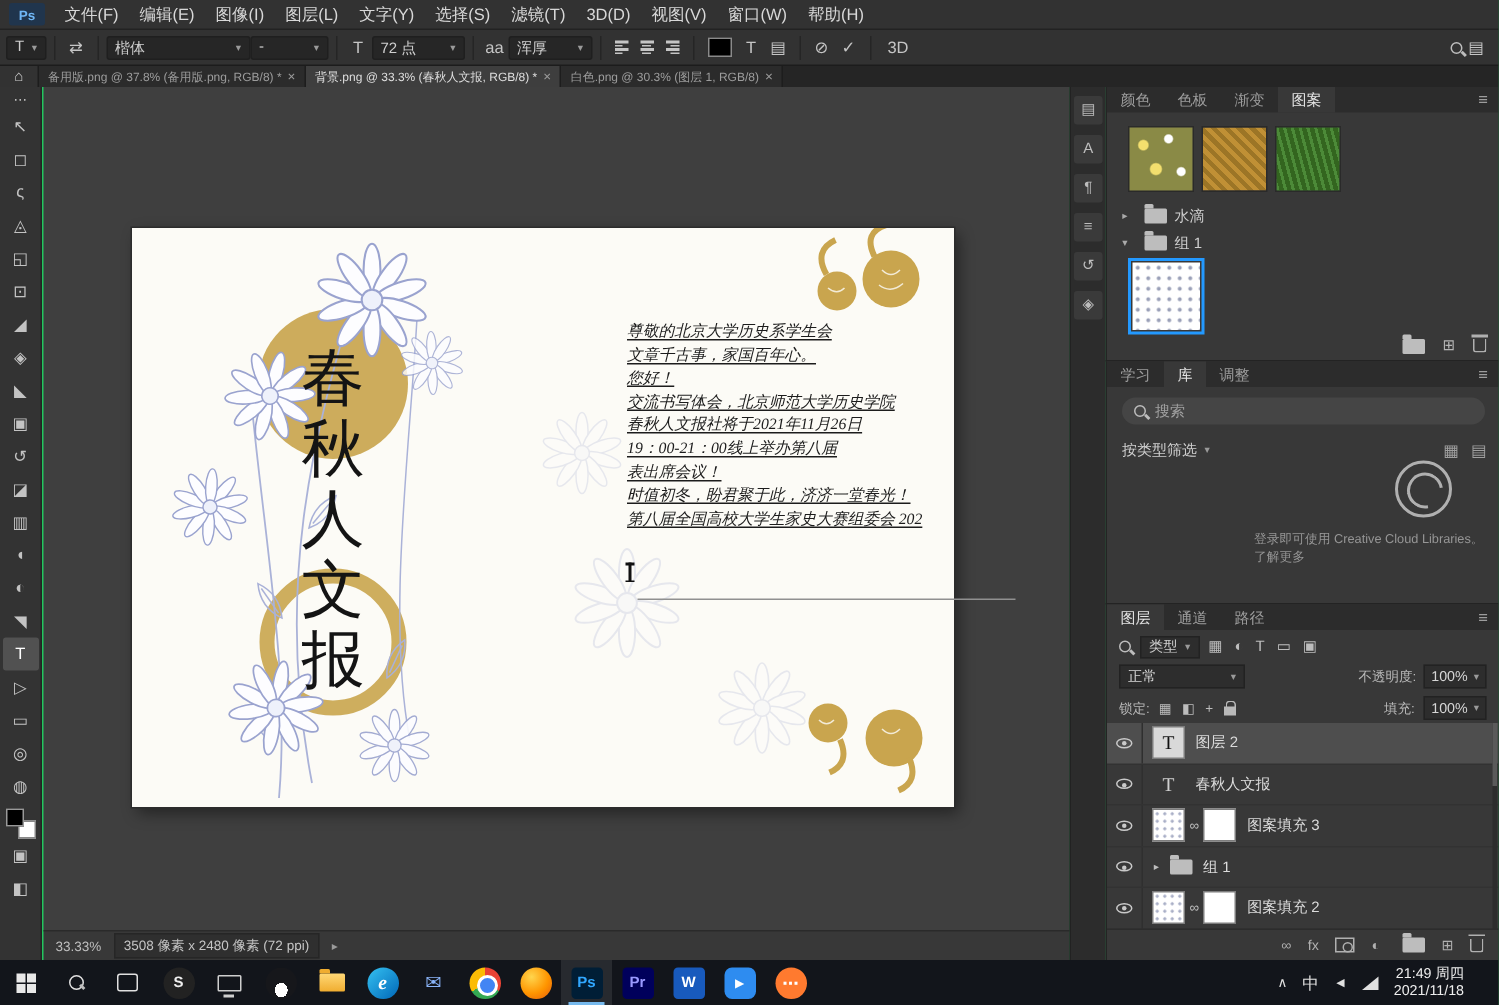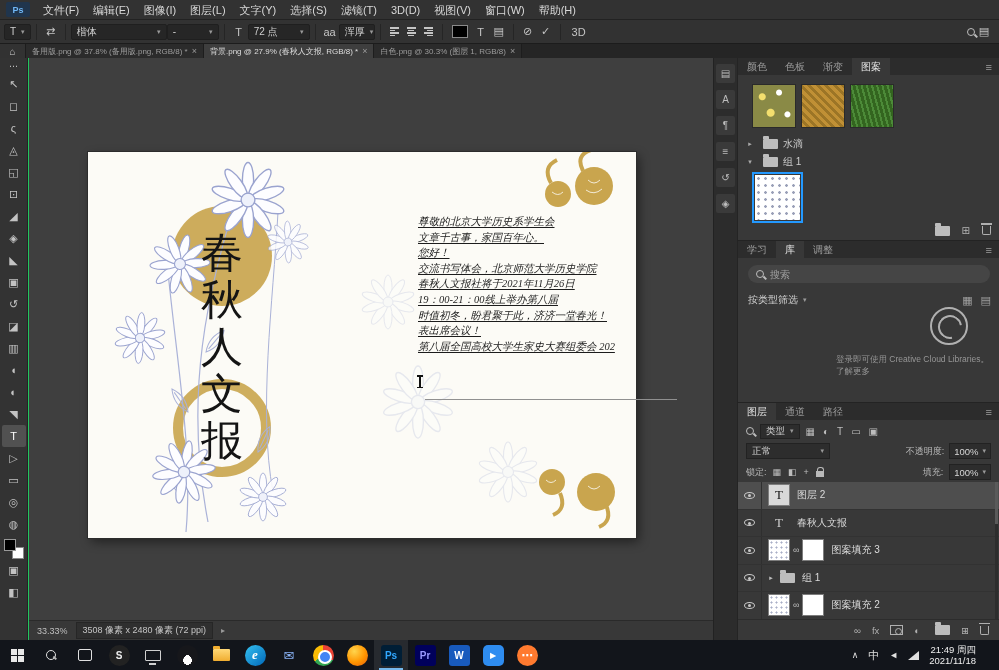--- a/index.html
+++ b/index.html
@@ -239,21 +239,21 @@
       <span class="caret" style="margin-left:auto">▾</span>
     </span>
     <span class="ob-sep"></span>
     <span class="ob-icon">T</span>
     <span class="ob-box" style="width:62px">
       <span>72 点</span>
       <span class="caret" style="margin-left:auto">▾</span>
     </span>
     <span class="ob-sep"></span>
     <span class="ob-icon">aa</span>
-    <span class="ob-box" style="width:36px">
+    <span class="ob-box" style="width:56px">
       <span>浑厚</span>
       <span class="caret" style="margin-left:auto">▾</span>
     </span>
     <span class="ob-sep"></span>
     <span class="align-ic align-left">
         <i></i>
         <i></i>
         <i></i>
         <i></i>
       </span>
@@ -284,21 +284,21 @@
     <span style="width:6px"></span>
   </div>
 
   <div class="tabbar">
     <span class="home-btn">⌂</span>
     <span class="doc-tab">
       <span>备用版.png @ 37.8% (备用版.png, RGB/8) *</span>
       <span class="tab-close">×</span>
     </span>
     <span class="doc-tab active">
-      <span>背景.png @ 27.9% (春秋人文报, RGB/8) *</span>
+      <span>背景.png @ 33.3% (春秋人文报, RGB/8) *</span>
       <span class="tab-close">×</span>
     </span>
     <span class="doc-tab">
       <span>白色.png @ 30.3% (图层 1, RGB/8)</span>
       <span class="tab-close">×</span>
     </span>
   </div>
 
   <div class="toolbar">
     <span class="tool small">⋯</span>
@@ -402,22 +402,22 @@
         <span>文</span>
         <span>报</span>
       </div>
       <div class="letter">
         <div>尊敬的北京大学历史系学生会</div>
         <div>文章千古事，家国百年心。</div>
         <div>您好！</div>
         <div>交流书写体会，北京师范大学历史学院</div>
         <div>春秋人文报社将于2021年11月26日</div>
         <div>19：00-21：00线上举办第八届</div>
+        <div>表出席会议！</div>
         <div>时值初冬，盼君聚于此，济济一堂春光！</div>
-        <div>表出席会议！</div>
         <div>第八届全国高校大学生家史大赛组委会 202</div>
       </div>
       <span class="ibeam"></span>
     </div>
   </div>
   <div class="guideline"></div>
 
   <div class="statusbar">
     <span>33.33%</span>
     <span class="status-info">3508 像素 x 2480 像素 (72 ppi)</span>

